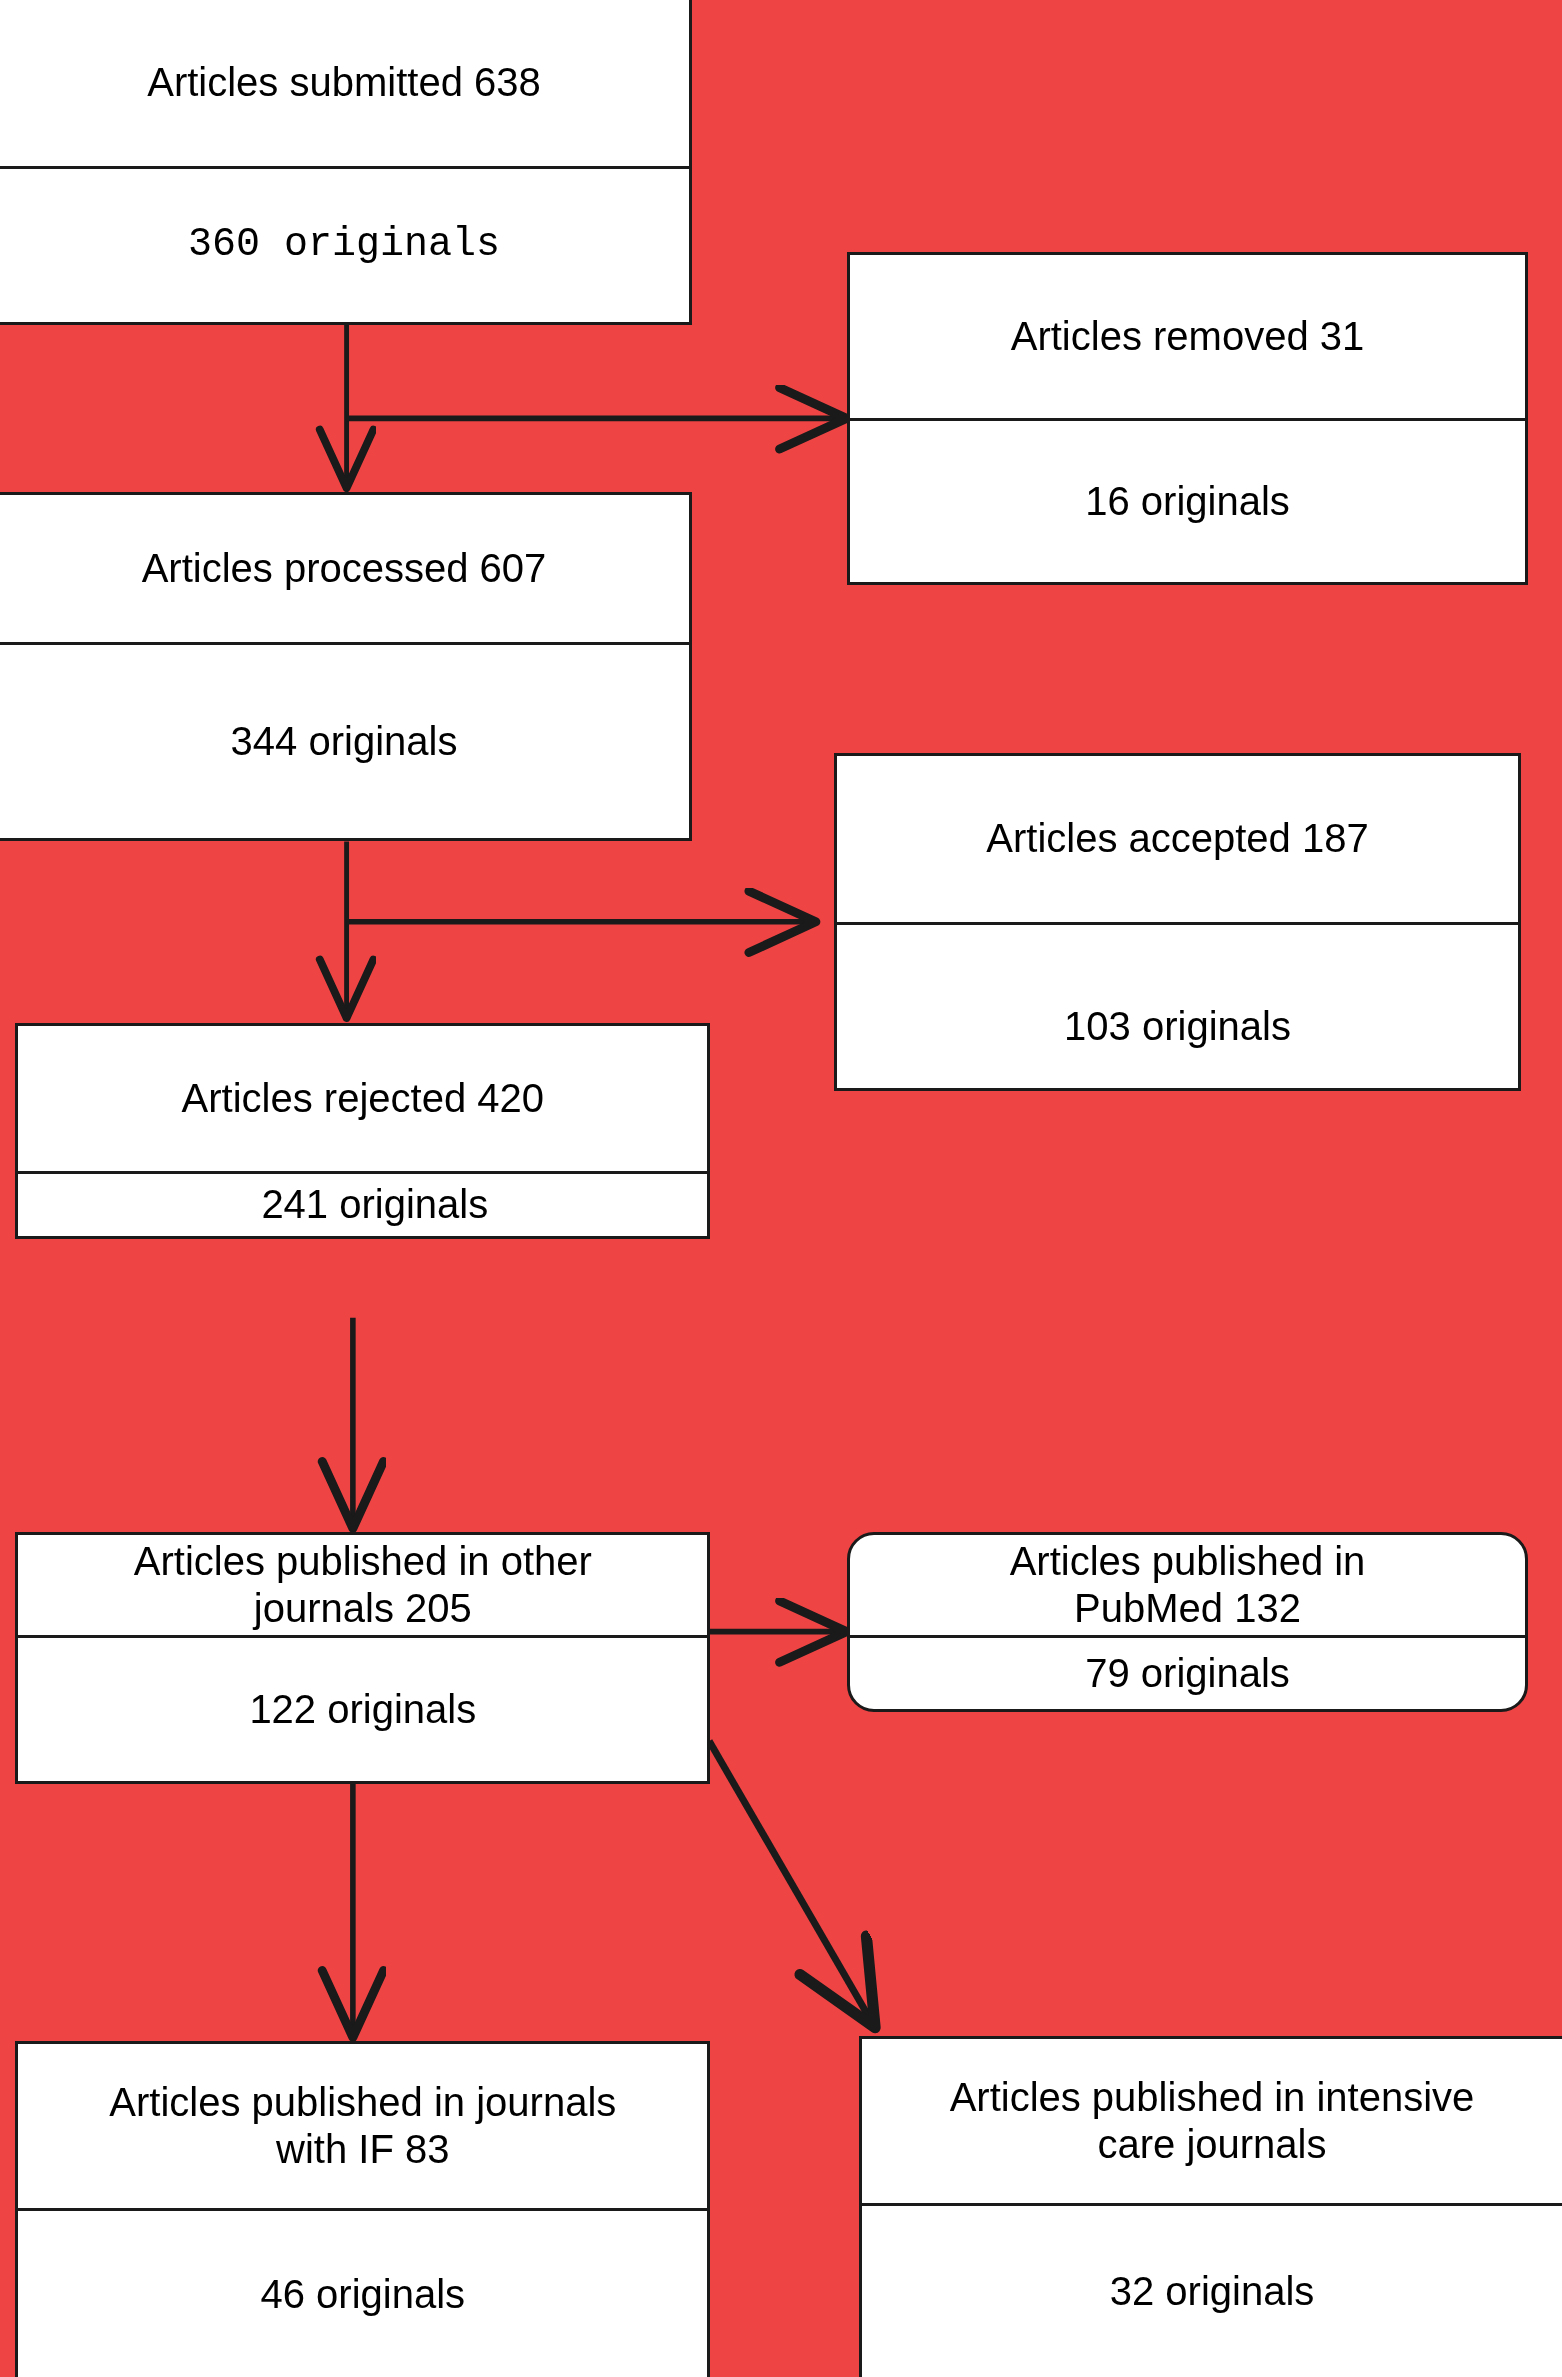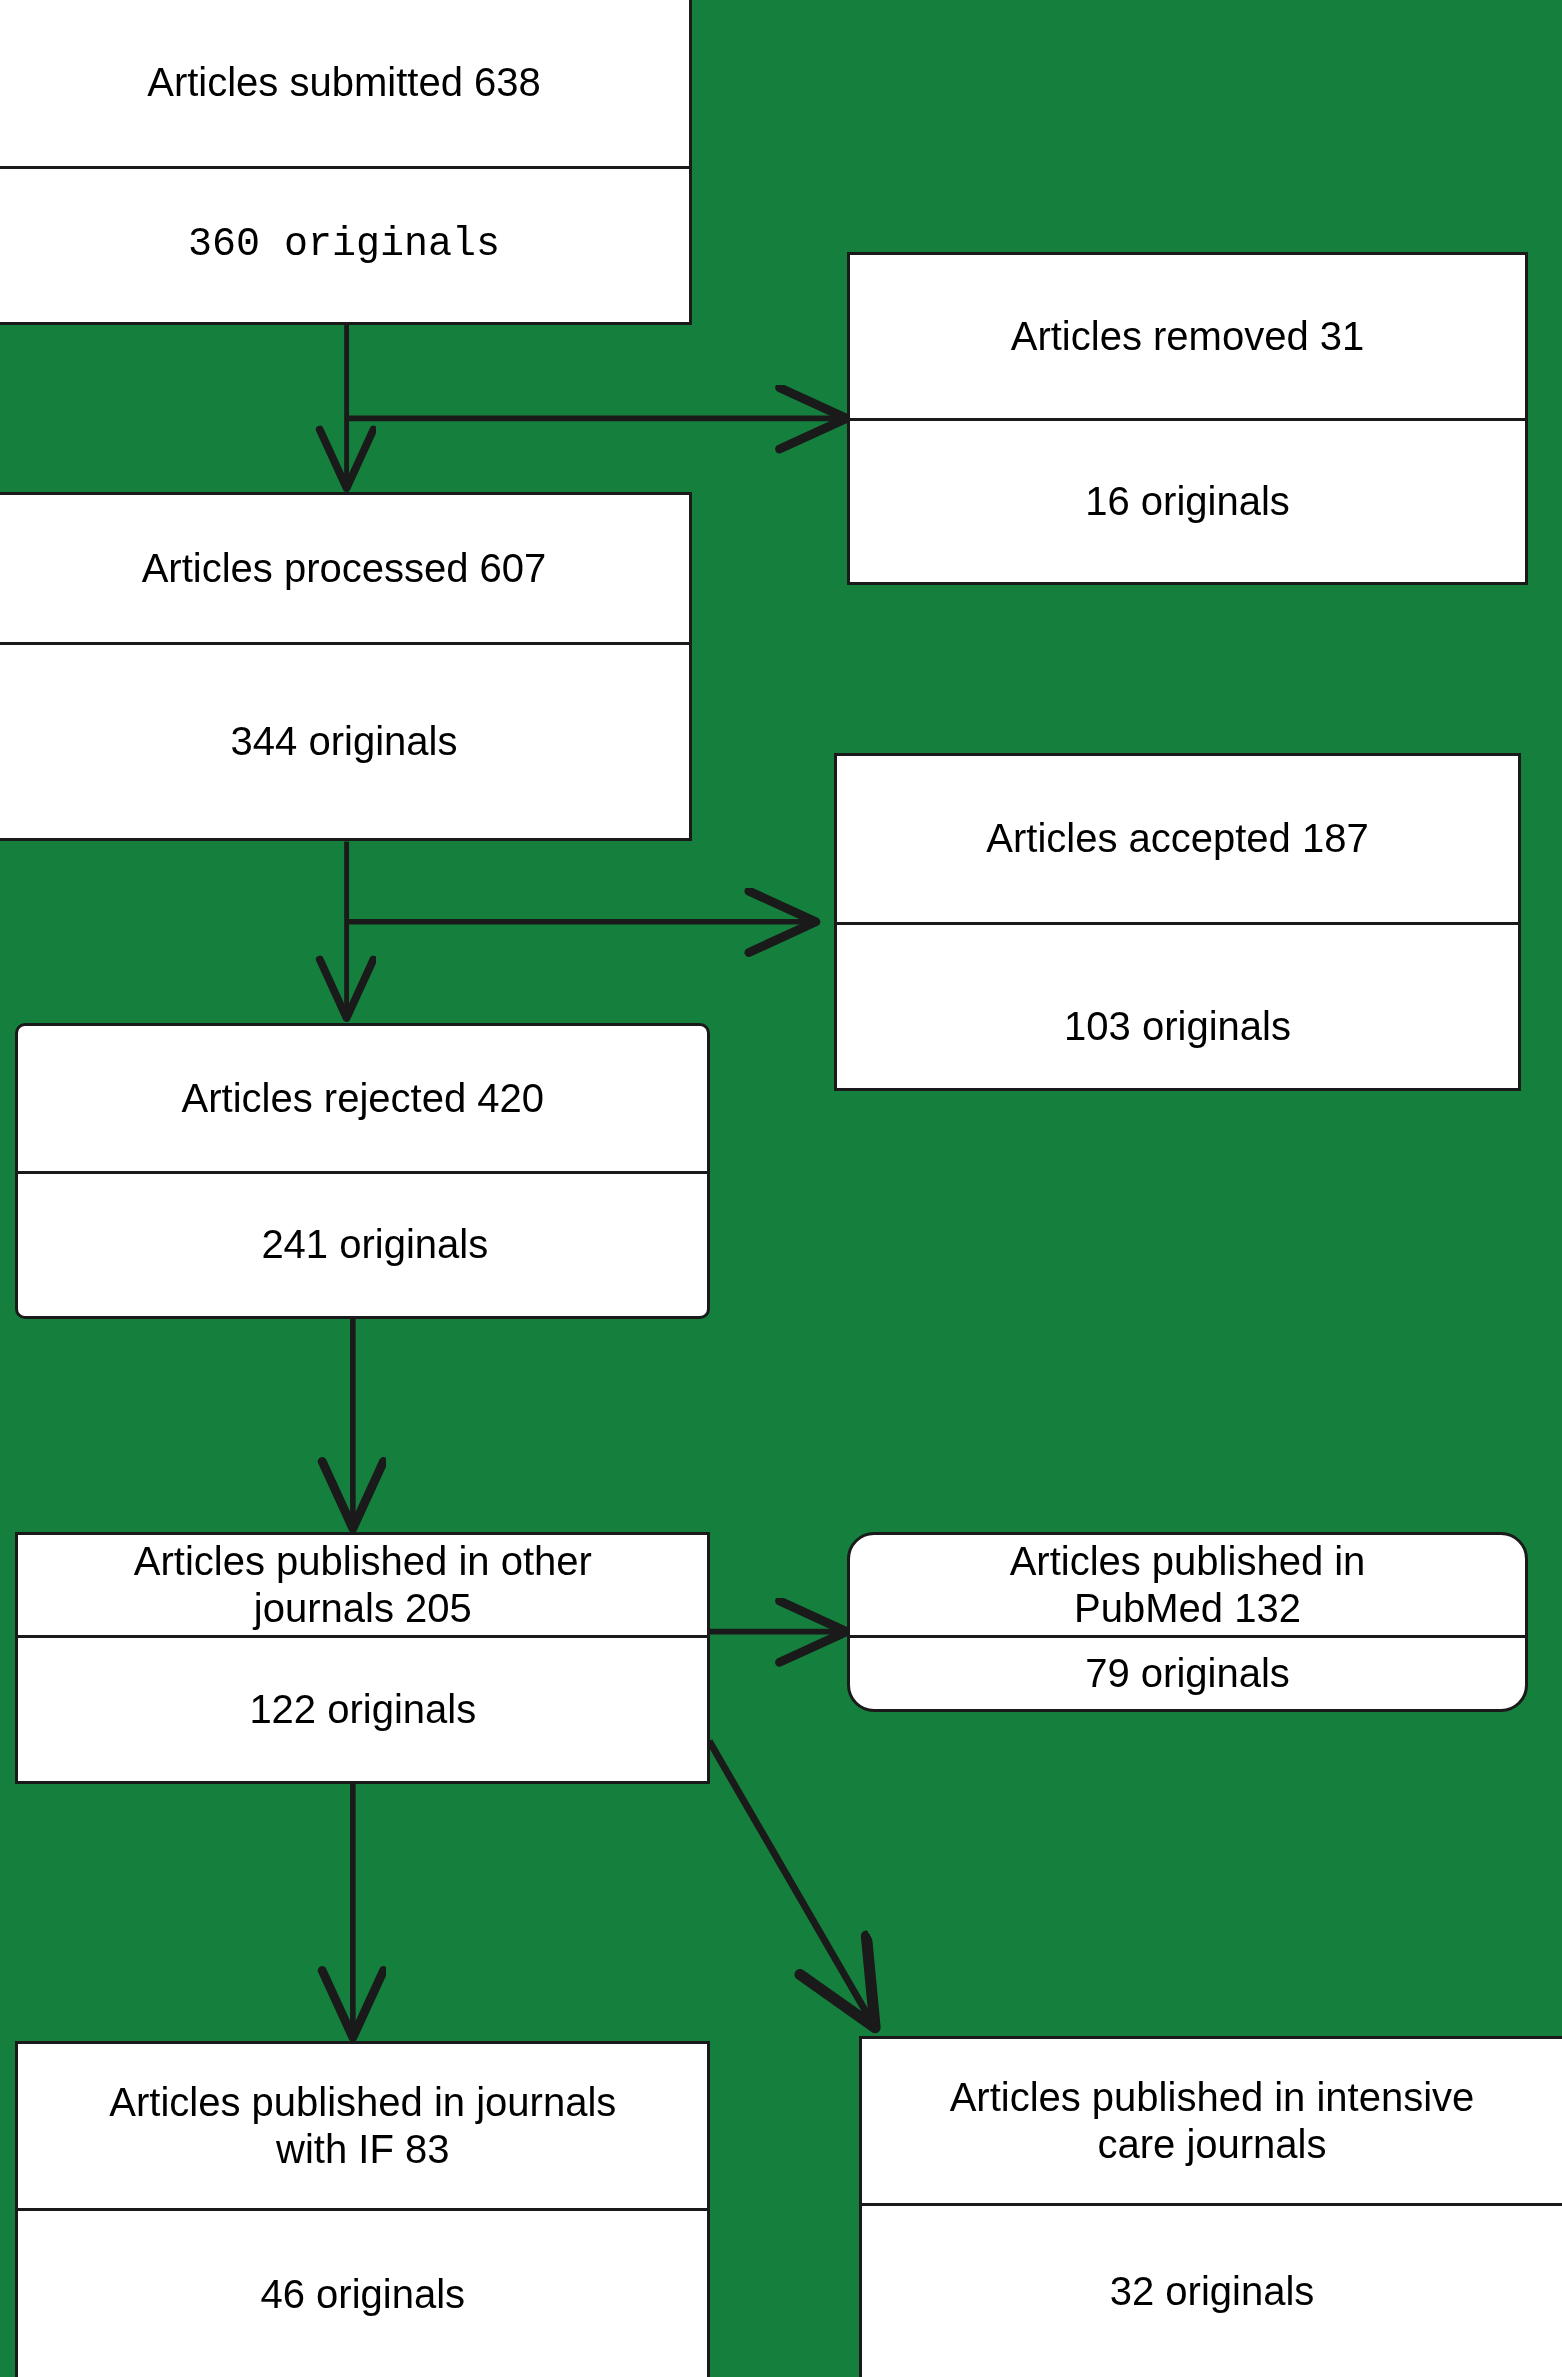--- a/index.html
+++ b/index.html
@@ -4,21 +4,21 @@
 <style>
   html, body {
     margin: 0;
     padding: 0;
     background: #ffffff;
   }
   #canvas {
     position: relative;
     width: 1562px;
     height: 2377px;
-    background: #15803d;
+    background: #ef4444;
     font-family: "Liberation Sans", sans-serif;
     color: #000000;
     overflow: hidden;
   }
   .node {
     position: absolute;
     box-sizing: border-box;
     border: 3.5px solid #1a1a1a;
     background: #ffffff;
     display: flex;
@@ -112,21 +112,21 @@
 
   <div class="node" style="left:834px; top:753px; width:687px; height:338px;gap:40px;">
     <div class="cell top" style="flex:0 0 169px;">
       <span class="txt">Articles accepted 187</span>
     </div>
     <div class="cell" style="flex:1 1 auto;">
       <span class="txt">103 originals</span>
     </div>
   </div>
 
-  <div class="node" style="left:15.3px; top:1023px; width:695px; height:296px;border-radius:10px;">
+  <div class="node" style="left:15.3px; top:1023px; width:695px; height:216px;">
     <div class="cell top" style="flex:0 0 148px;">
       <span class="txt">Articles rejected 420</span>
     </div>
     <div class="cell" style="flex:1 1 auto;padding-left:35px;">
       <span class="txt">241 originals</span>
     </div>
   </div>
 
   <div class="node" style="left:15.3px; top:1532px; width:695px; height:252px;">
     <div class="cell top" style="flex:0 0 103px;">

